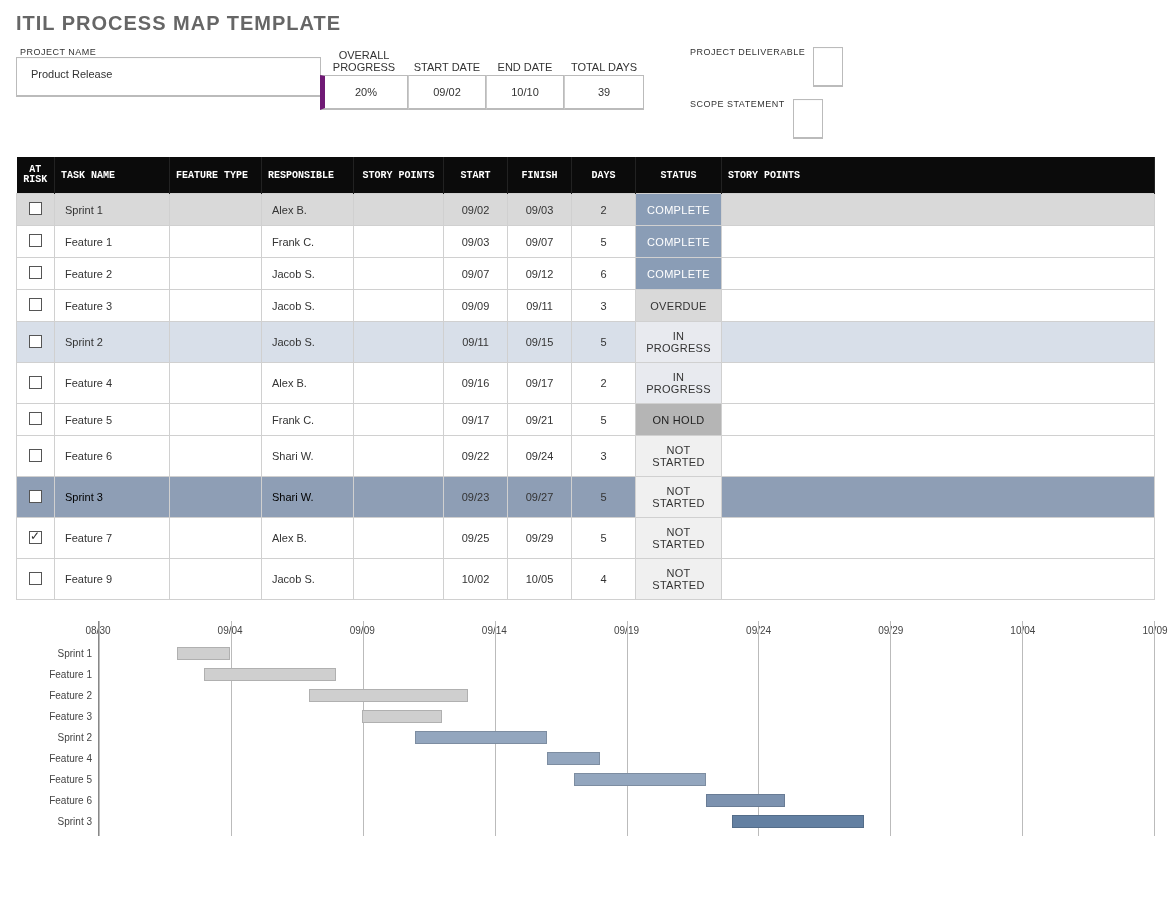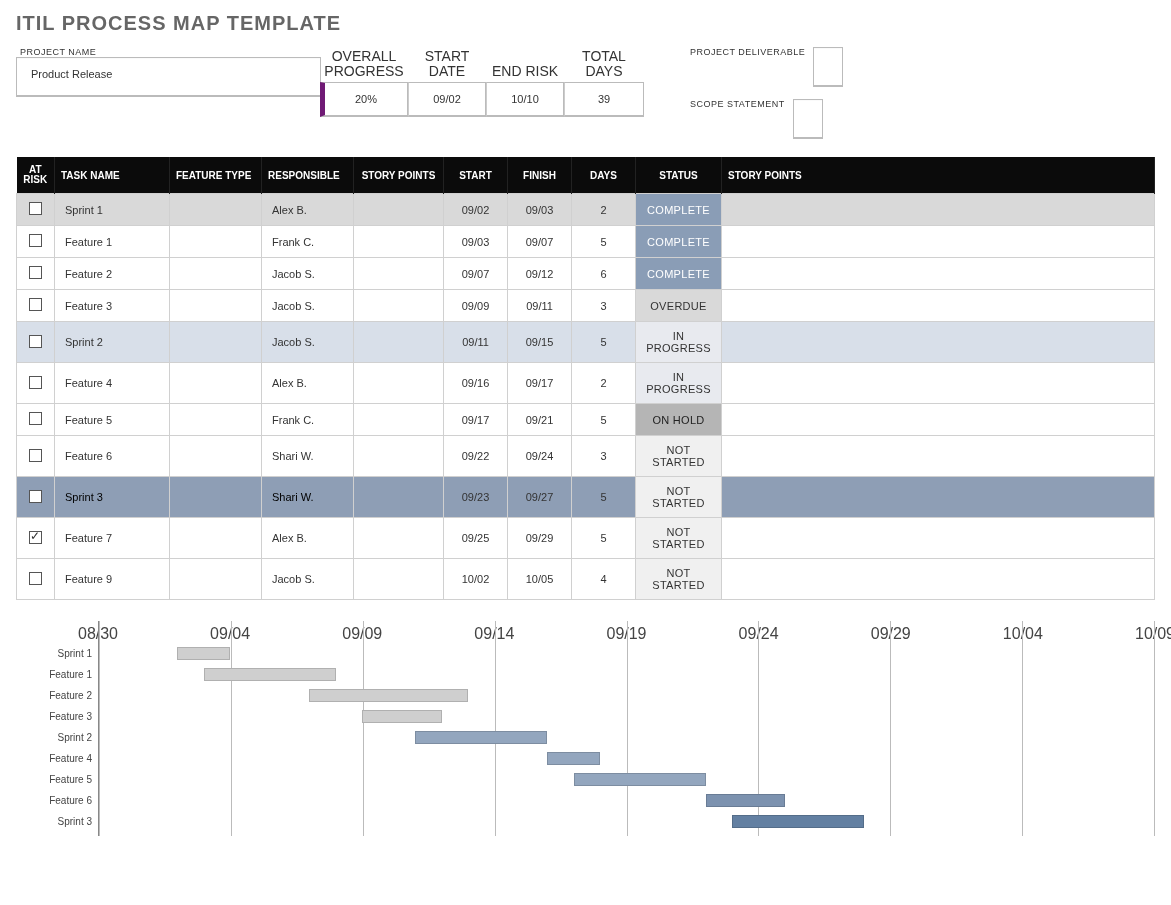--- a/index.html
+++ b/index.html
@@ -8,26 +8,26 @@
   .top-section { display: flex; gap: 30px; margin-bottom: 18px; }
   .left-info, .right-info { display: flex; flex-direction: column; gap: 12px; }
   .left-info { flex: 0 0 640px; }
   .right-info { flex: 1; }
   .field-row { display: flex; flex-direction: row; gap: 8px; }
   .field-label { font-size: 9px; color: #333; letter-spacing: 0.5px; margin-left: 4px; }
   .field-box { border: 1px solid #bbb; padding: 10px 14px; font-size: 11px; background: #fff; box-shadow: inset 0 1px 0 rgba(0,0,0,0.02); border-bottom-width:2px; min-height:40px; }
   .top-row-1 { display: flex; }
   .proj-name-col { flex: 0 0 305px; }
   .summary-grid { display: grid; grid-template-columns: 88px 78px 78px 80px; margin-left: -1px; }
-  .summary-head { font-size: 14px; text-align: center; padding: 2px 4px; line-height:1.1; display:flex; align-items:flex-end; justify-content:center; }
+  .summary-head { font-size: 11px; text-align: center; padding: 2px 4px; line-height:1.1; display:flex; align-items:flex-end; justify-content:center; }
   .summary-val { border: 1px solid #bbb; border-left:1px solid #ccc; padding: 10px 8px; text-align: center; font-size: 11px; border-bottom-width:2px; }
   .summary-val.first { border-left:5px solid #701a75; }
   
   .task-table { width: 100%; border-collapse: collapse; margin-bottom: 25px; }
-  .task-table th { background: #0b0b0b; color: #fff; font-size: 10px; font-weight: 700; padding: 8px 6px; text-align: left; border-right:1px solid #222; }
+  .task-table th { background: #0b0b0b; color: #fff; font-size: 10px; font-weight: 700; padding: 8px 6px; text-align: left; border-right:1px solid #222;font-family:Liberation Mono, monospace; }
   .task-table th.center { text-align:center; }
   .task-table td { border: 1px solid #d0d0d0; padding: 8px 10px; font-size: 11px; background:#fff; vertical-align:middle; }
   .task-table td.center { text-align:center; }
   .row-sprint1 td { background: #d9d9d9; }
   .row-sprint2 td { background: #d8dfe9; }
   .row-sprint3 td { background: #8e9eb5; }
   .row-sprint3 td.task-name, .row-sprint3 td.responsible { color:#000; }
   .status-cell { text-align:center; font-size:10px; letter-spacing:0.3px; }
   .status-COMPLETE { background:#8a9db6 !important; color:#fff; }
   .status-OVERDUE { background:#d9d9d9 !important; }
@@ -40,21 +40,21 @@
   .col-resp { width:92px; }
   .col-sp { width:90px; }
   .col-date { width:64px; }
   .col-days { width:64px; }
   .col-status { width:86px; }
   .checkbox { display:inline-block; width:13px; height:13px; border:1.5px solid #555; background:#fff; position:relative; }
   .checkbox.checked::after { content:"✓"; position:absolute; top:-3px; left:0px; font-size:12px; }
   
   .gantt { margin-top:8px; padding:0 0 0 2px; }
   .gantt-scale { display:flex; margin-left:80px; position:relative; height:18px; }
-  .gantt-tick-label { position:absolute; font-size:16px; color:#444; transform:translateX(-50%); top:0; }
+  .gantt-tick-label { position:absolute; font-size:10px; color:#444; transform:translateX(-50%); top:0; }
   .gantt-body { position:relative; }
   .gantt-row { display:flex; align-items:center; height:21px; }
   .gantt-row-label { width:80px; font-size:10px; text-align:right; padding-right:6px; color:#444; }
   .gantt-canvas { position:relative; flex:1; height:100%; }
   .gantt-grid { position:absolute; top:-4px; bottom:-4px; left:80px; right:0; pointer-events:none; border-left:1px solid #888; border-right:1px solid #888; }
   .gantt-grid-line { position:absolute; top:0; bottom:0; width:1px; background:#bbb; }
   .gantt-bar { position:absolute; height:13px; top:4px; border:1px solid rgba(0,0,0,0.15); }
   .bar-grey { background:#cfcfcf; }
   .bar-blue-l { background:#93a6be; }
   .bar-blue-m { background:#7c92af; }
@@ -69,21 +69,21 @@
 <div class="top-section">
   <div class="left-info">
     <div class="top-row-1">
       <div class="proj-name-col">
         <div class="field-label">PROJECT NAME</div>
         <div class="field-box">Product Release</div>
       </div>
       <div class="summary-grid">
         <div class="summary-head">OVERALL PROGRESS</div>
         <div class="summary-head">START DATE</div>
-        <div class="summary-head">END RISK</div>
+        <div class="summary-head">END DATE</div>
         <div class="summary-head">TOTAL DAYS</div>
         <div class="summary-val first">20%</div>
         <div class="summary-val">09/02</div>
         <div class="summary-val">10/10</div>
         <div class="summary-val">39</div>
       </div>
     </div>
   </div>
   <div class="right-info">
     <div class="field-row">

